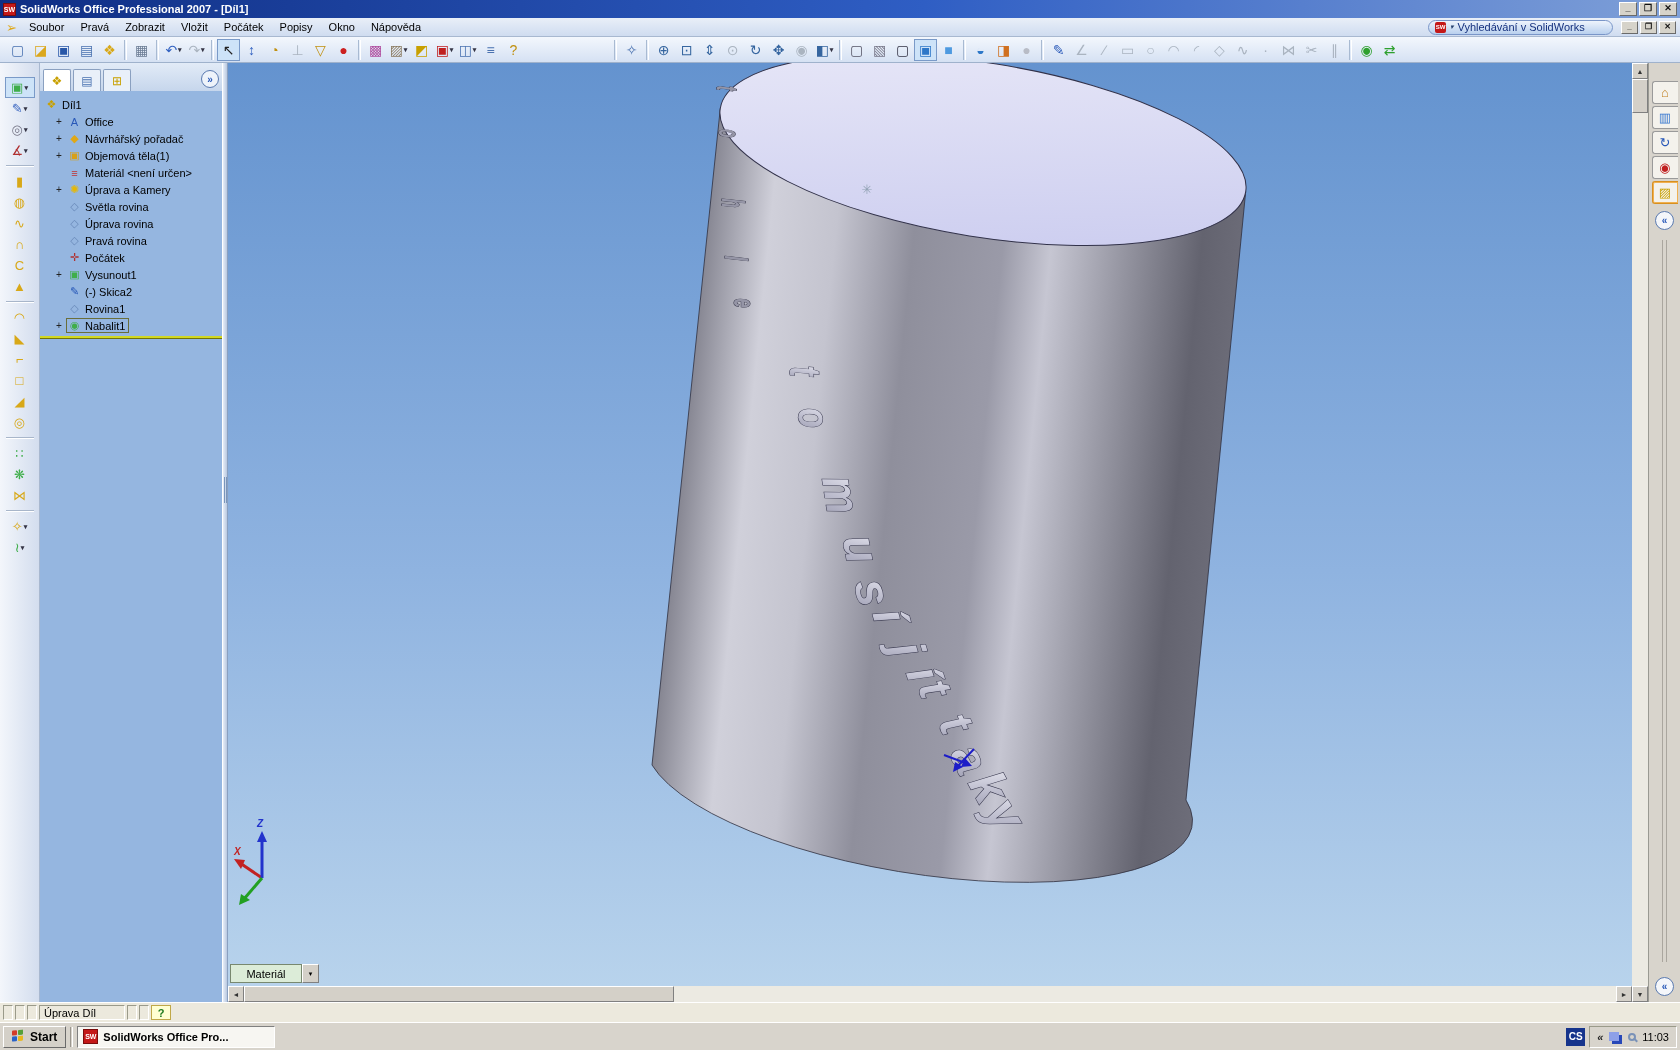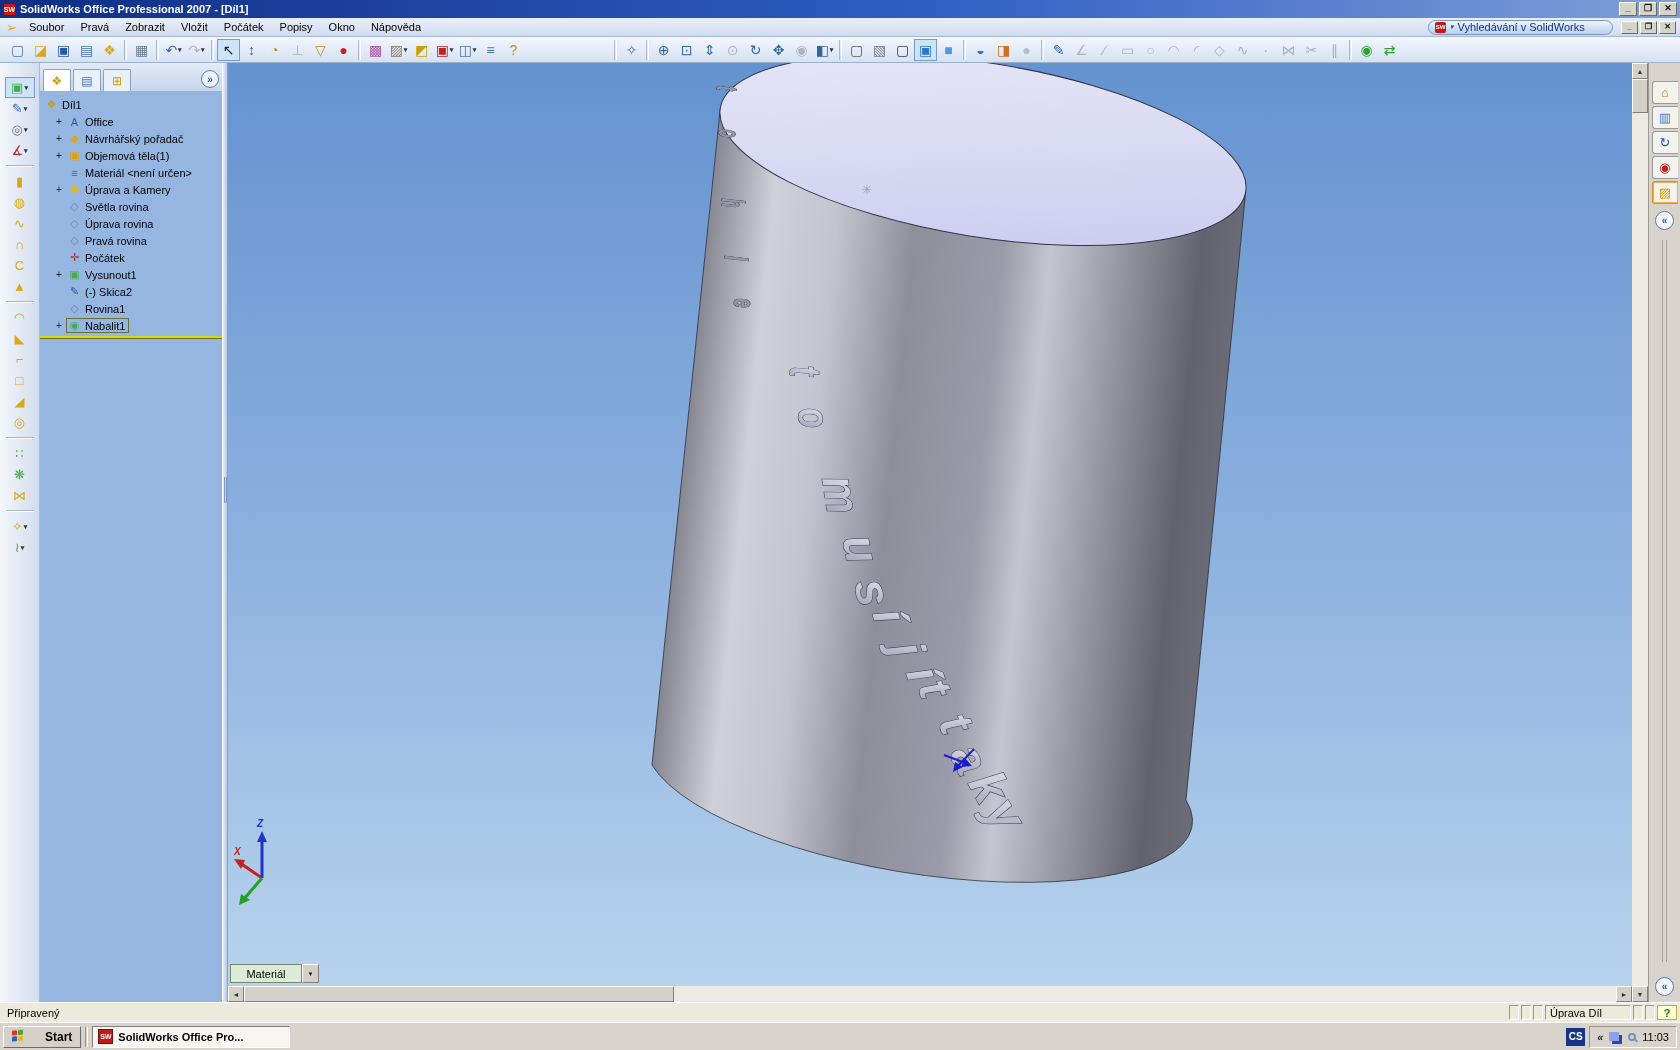--- a/index.html
+++ b/index.html
@@ -115,21 +115,21 @@
   align-items:center;padding:0 4px}
 .sthin{width:9px}
 .smode{width:86px}
 .shelp{width:20px;justify-content:center;background:#ffffd2;border:1px solid #c0a848;color:#1e7a1e;
   font-weight:bold}
 
 
 .taskbar{height:28px;background:#d8d4cc;border-top:1px solid #fff;display:flex;align-items:center;
   padding:2px 3px;gap:4px}
 .startbtn{height:22px;background:#d4d0c8;border:1px solid;border-color:#fff #6a6a6a #6a6a6a #fff;
-  display:flex;align-items:center;gap:20px;padding:0 8px;font-weight:bold;font-size:12px}
+  display:flex;align-items:center;gap:5px;padding:0 8px;font-weight:bold;font-size:12px}
 .flag{width:13px;height:13px;display:grid;grid-template:5px 5px/5px 5px;gap:1px;transform:skewY(-6deg)}
 .flag i{border-radius:1px}
 .flag i:nth-child(1){background:#d43c28}
 .flag i:nth-child(2){background:#55a037}
 .flag i:nth-child(3){background:#2a63c8}
 .flag i:nth-child(4){background:#e8b81e}
 .tbsep{width:3px;height:20px;border-left:1px solid #9a968e;border-right:1px solid #fff}
 .taskbtn{height:22px;width:198px;background:#f7f6f2;border:1px solid;border-color:#808080 #fff #fff #808080;
   display:flex;align-items:center;gap:5px;padding:0 5px;font-weight:bold;font-size:11px}
 .swchip{width:15px;height:15px;background:#c41818;color:#fff;font-size:7px;font-weight:bold;
@@ -652,21 +652,20 @@
       <span class="tptab on">
           <i style="color: rgb(200, 160, 0);">▨</i>
         </span>
       <span class="tpchev">«</span>
       <span class="tpgrip"></span>
       <span class="tpchev">«</span>
     </div>
   </div>
 
   <div class="statusbar">
-    <span class="ready">Připravený</span>
     <span class="spane sthin"></span>
     <span class="spane sthin"></span>
     <span class="spane sthin"></span>
     <span class="spane smode">Úprava Díl</span>
     <span class="spane sthin"></span>
     <span class="spane sthin"></span>
     <span class="spane shelp">?</span>
   </div>
 
   <div class="taskbar">

